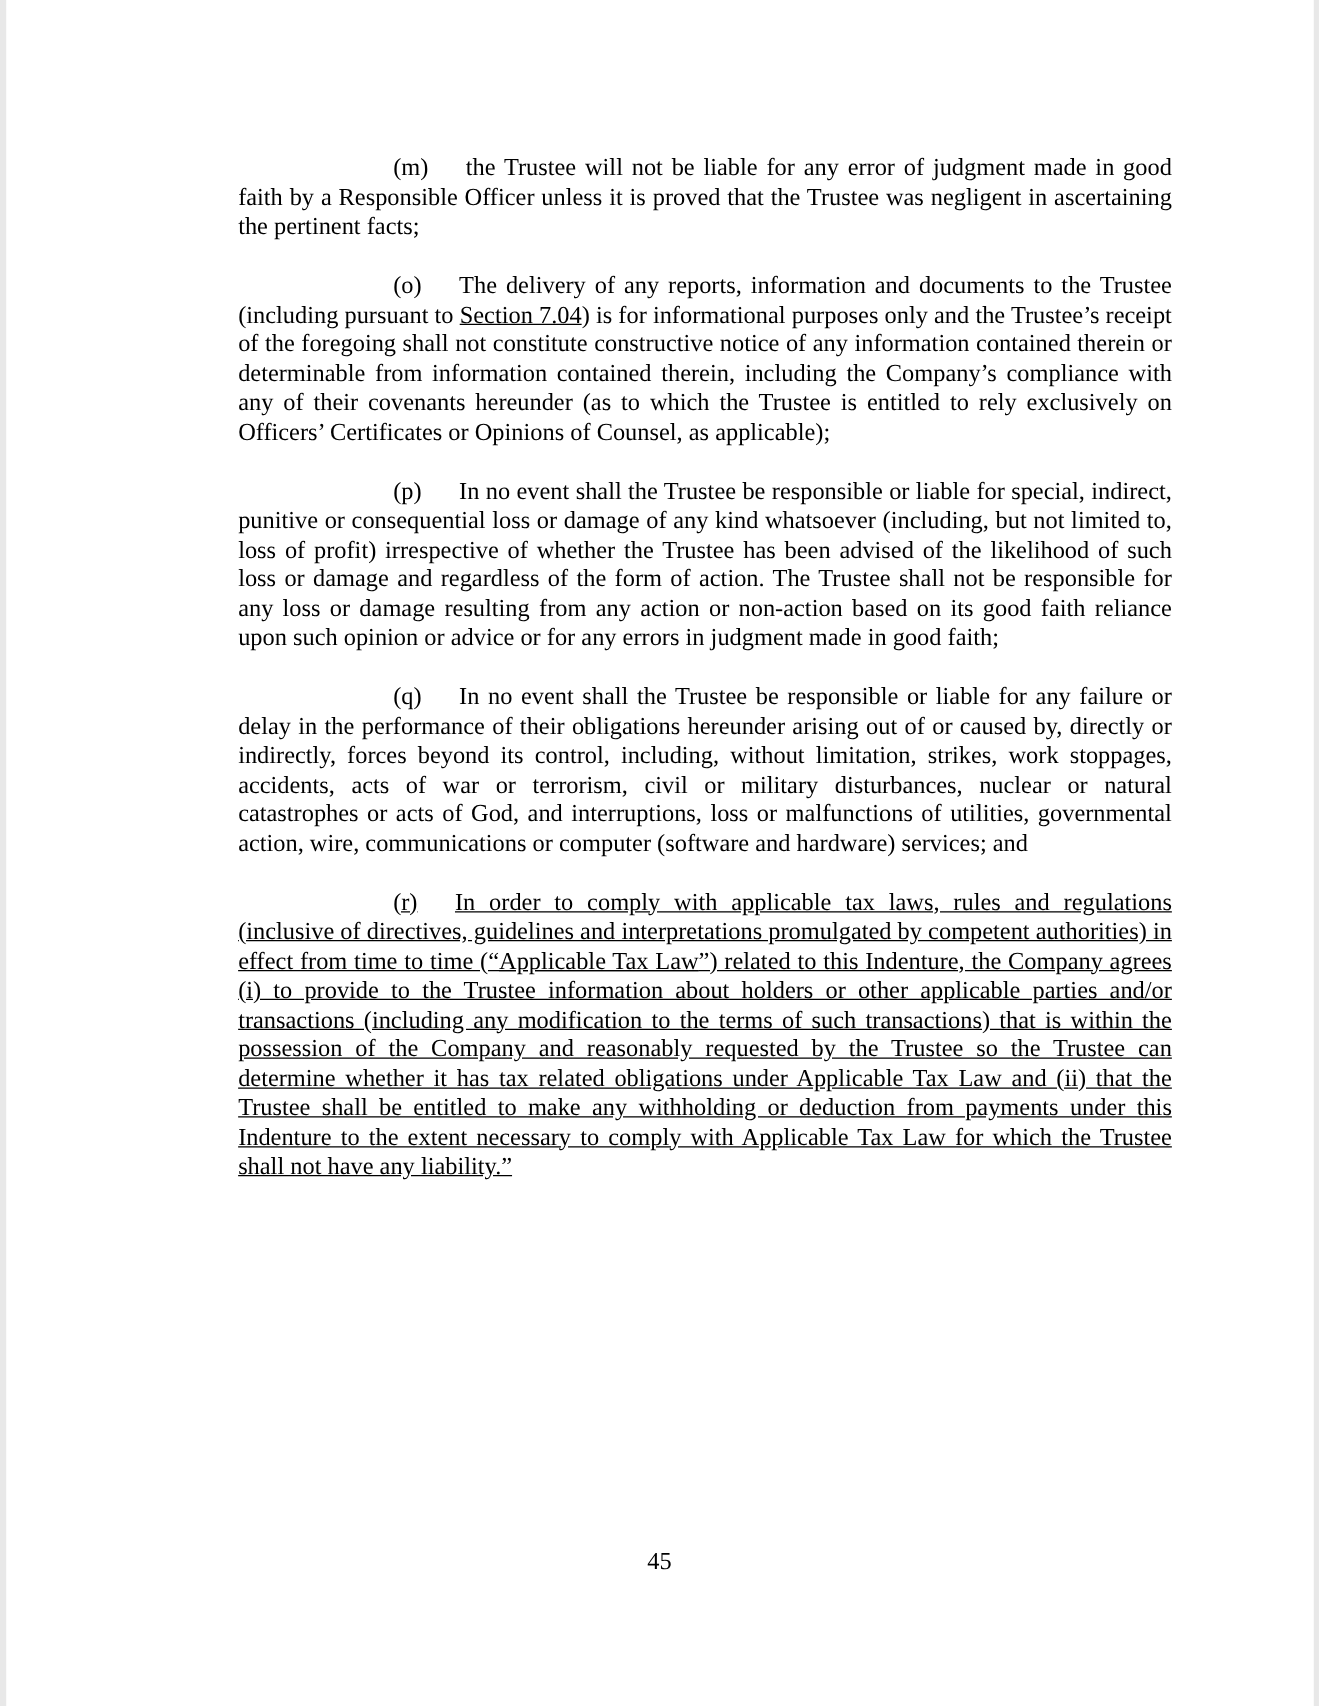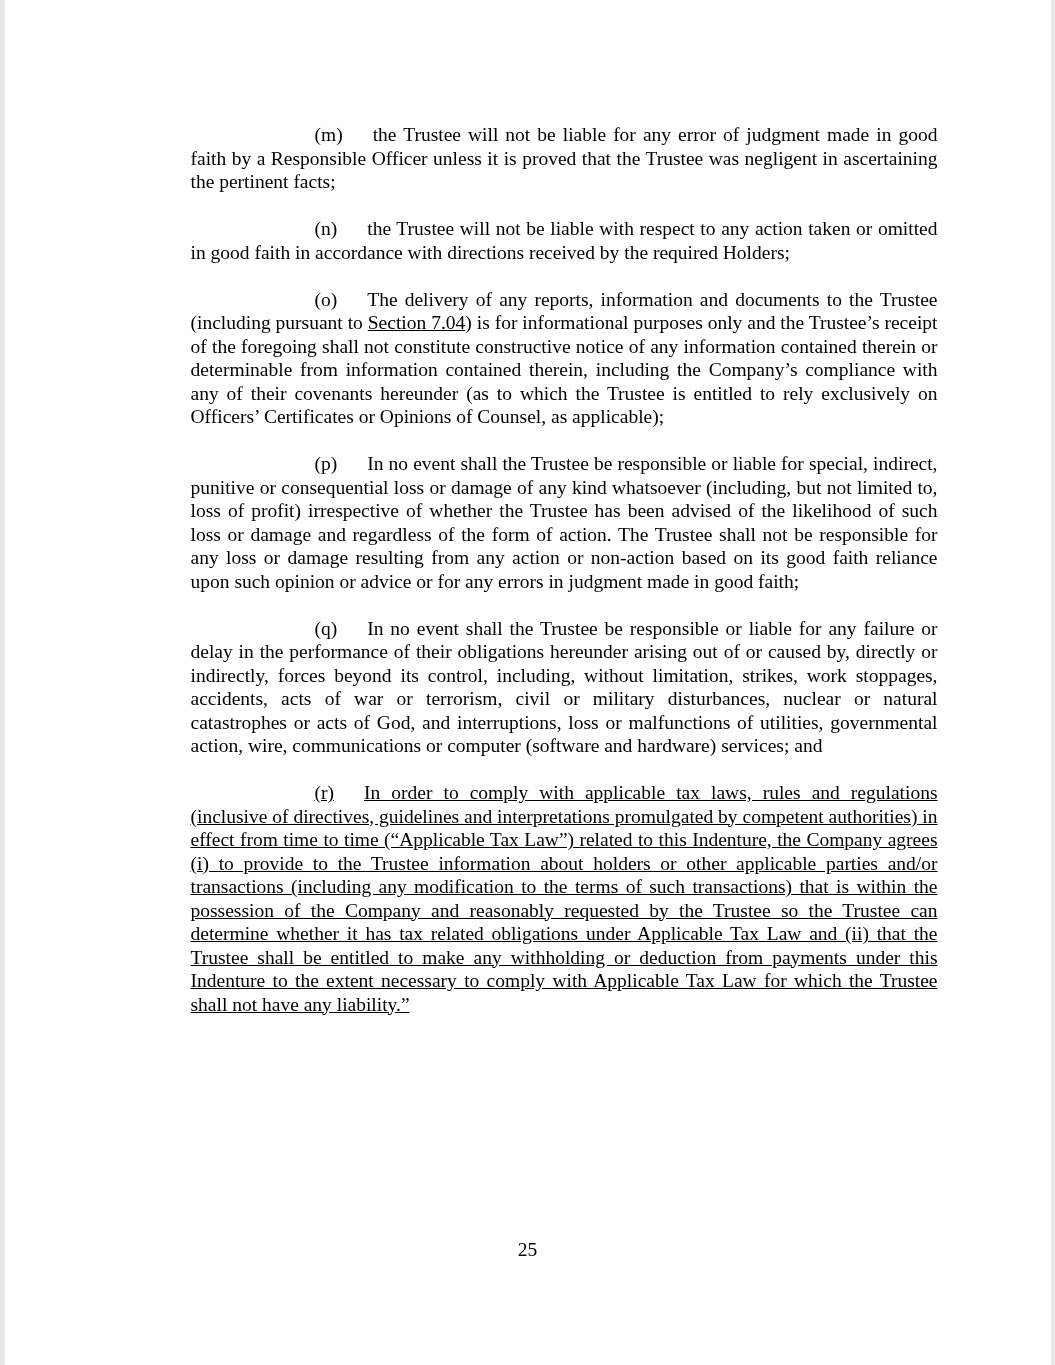--- a/index.html
+++ b/index.html
@@ -45,22 +45,21 @@
     width: 100%;
     text-align: center;
   }
 </style>
 </head>
 <body>
 
 <div class="page">
   <div class="doc-body" id="doc-body">
       <p class="para"><span>(m)</span><span class="tab"></span><span>the Trustee will not be liable for any error of judgment made in good faith by a Responsible Officer unless it is proved that the Trustee was negligent in ascertaining the pertinent facts;</span></p>
-      <p class="para"><span>(n)</span><span class="tab"></span><span>the Trustee will not be liable with respect to any action taken or omitted in good faith in accordance with directions received by the required Holders;</span></p>
       <p class="para"><span>(o)</span><span class="tab"></span><span>The delivery of any reports, information and documents to the Trustee (including pursuant to </span><span class="u">Section 7.04</span><span>) is for informational purposes only and the Trustee’s receipt of the foregoing shall not constitute constructive notice of any information contained therein or determinable from information contained therein, including the Company’s compliance with any of their covenants hereunder (as to which the Trustee is entitled to rely exclusively on Officers’ Certificates or Opinions of Counsel, as applicable);</span></p>
       <p class="para"><span>(p)</span><span class="tab"></span><span>In no event shall the Trustee be responsible or liable for special, indirect, punitive or consequential loss or damage of any kind whatsoever (including, but not limited to, loss of profit) irrespective of whether the Trustee has been advised of the likelihood of such loss or damage and regardless of the form of action.  The Trustee shall not be responsible for any loss or damage resulting from any action or non-action based on its good faith reliance upon such opinion or advice or for any errors in judgment made in good faith;</span></p>
       <p class="para"><span>(q)</span><span class="tab"></span><span>In no event shall the Trustee be responsible or liable for any failure or delay in the performance of their obligations hereunder arising out of or caused by, directly or indirectly, forces beyond its control, including, without limitation, strikes, work stoppages, accidents, acts of war or terrorism, civil or military disturbances, nuclear or natural catastrophes or acts of God, and interruptions, loss or malfunctions of utilities, governmental action, wire, communications or computer (software and hardware) services; and</span></p>
       <p class="para"><span>(r)</span><span class="tab"></span><span>In order to comply with applicable tax laws, rules and regulations (inclusive of directives, guidelines and interpretations promulgated by competent authorities) in effect from time to time (“</span><span class="u">Applicable Tax Law</span><span>”) related to this Indenture, the Company agrees (i) to provide to the Trustee information about holders or other applicable parties and/or transactions (including any modification to the terms of such transactions) that is within the possession of the Company and reasonably requested by the Trustee so the Trustee can determine whether it has tax related obligations under Applicable Tax Law and (ii) that the Trustee shall be entitled to make any withholding or deduction from payments under this Indenture to the extent necessary to comply with Applicable Tax Law for which the Trustee shall not have any liability.”</span></p>
     </div>
   <div class="footer">
-    <span>25</span>
+    <span>45</span>
   </div>
 </div>
 
 </body></html>

